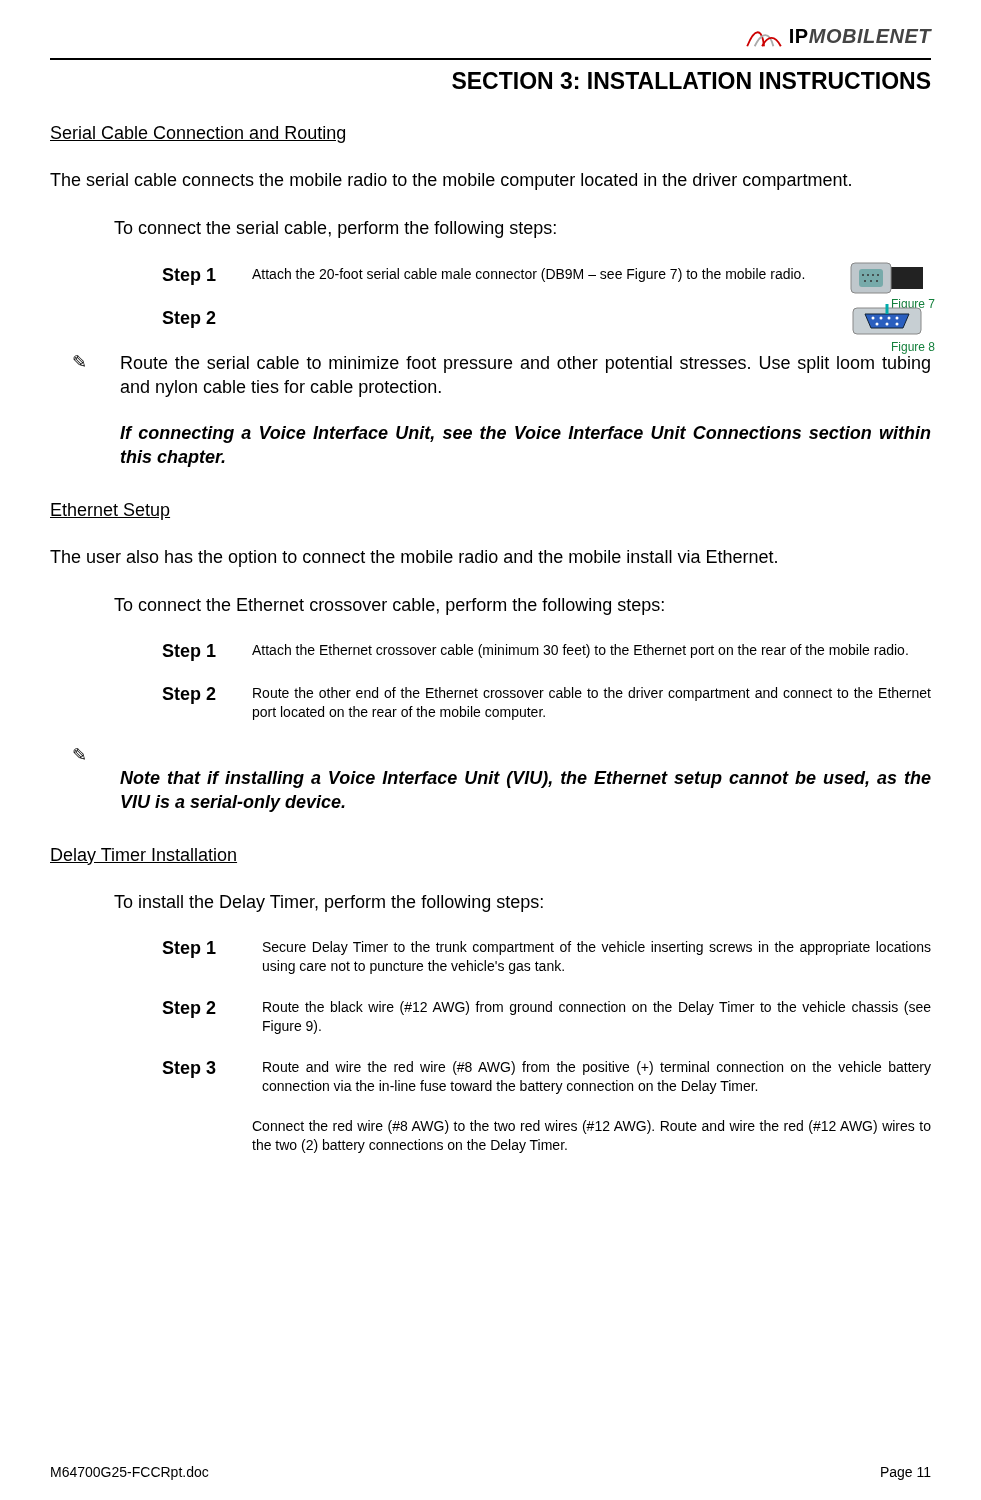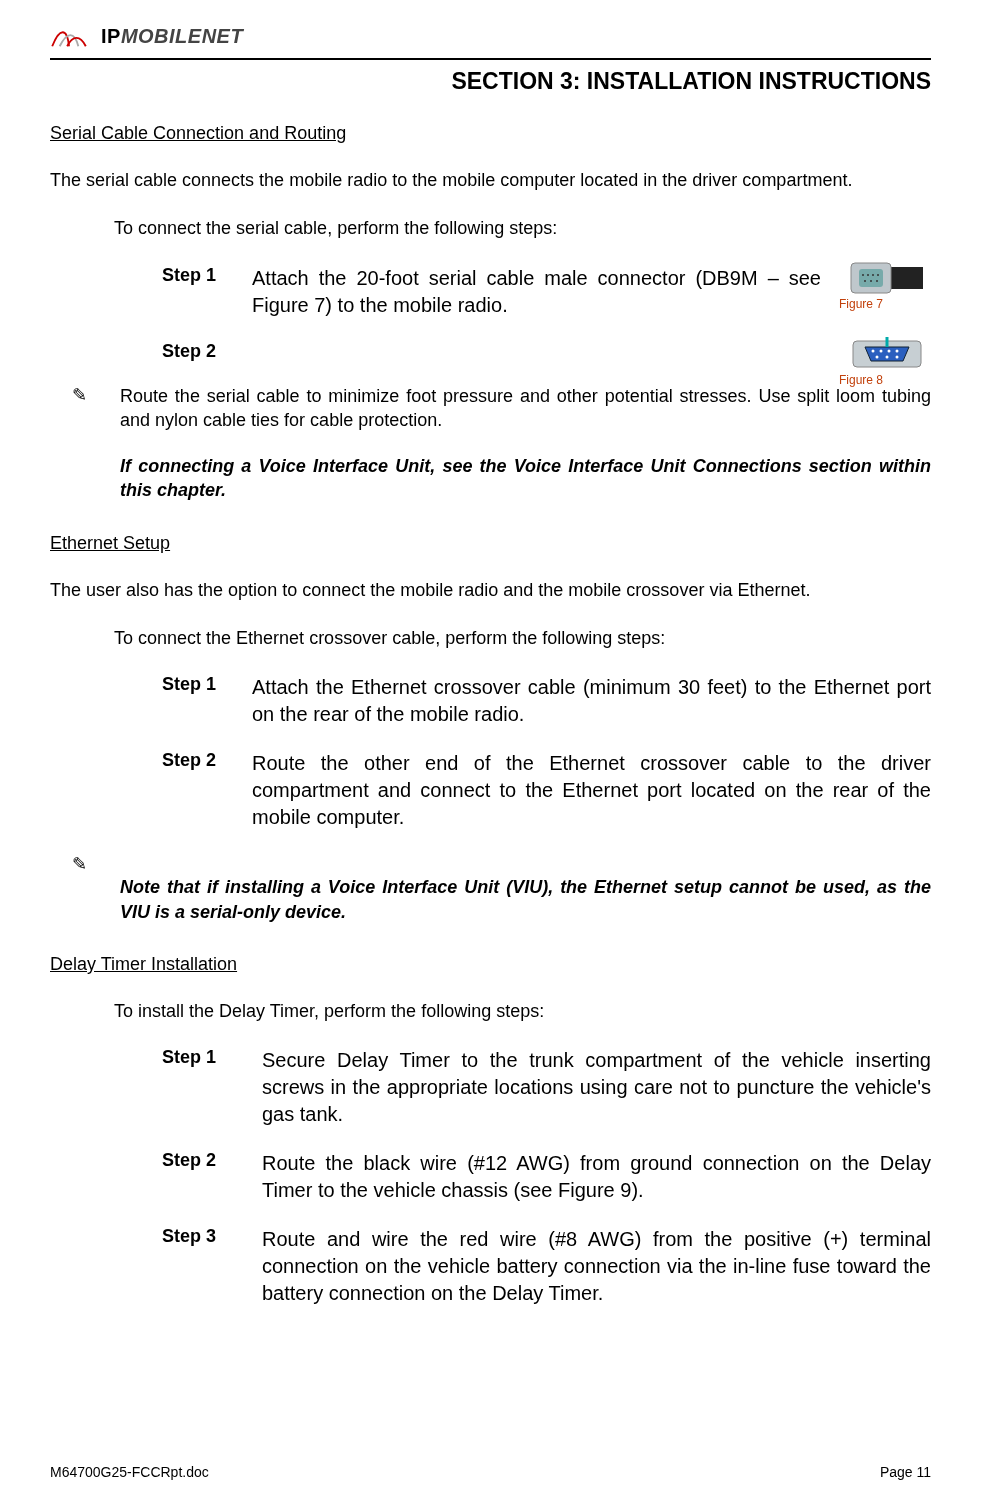--- a/index.html
+++ b/index.html
@@ -14,22 +14,23 @@
     min-height: 1500px;
     margin: 0 auto;
     padding: 20px 50px 30px 50px;
     box-sizing: border-box;
     position: relative;
   }
   .logo {
     height: 32px;
     display: flex;
     align-items: center;
-    gap: 13px;
+    gap: 6px;
     margin-bottom: 6px;
+    justify-content: flex-end;
   }
   .logo-mark {
     width: 38px;
     height: 28px;
     position: relative;
   }
   .logo-text {
     font-size: 20px;
     font-weight: bold;
     font-style: italic;
@@ -67,21 +68,21 @@
     margin-bottom: 22px;
   }
   .step-label {
     font-weight: bold;
     flex: 0 0 90px;
     font-size: 18px;
     margin-left: 48px;
   }
   .step-text {
     flex: 1;
-    font-size: 20px;
+    font-size: 14px;
     line-height: 1.35;
     text-align: justify;
   }
   .note-row {
     display: flex;
     margin-bottom: 22px;
   }
   .note-icon {
     flex: 0 0 48px;
     font-size: 18px;
@@ -94,23 +95,23 @@
   }
   .emphasis {
     font-weight: bold;
     font-style: italic;
     text-align: justify;
     display: block;
     margin-top: 22px;
   }
   .figure-box {
     width: 96px;
-    text-align: left;
+    text-align: right;
     font-size: 12px;
-    color: #c2410c;
+    color: #15803d;
     position: absolute;
   }
   .figure-box svg { display:block; margin:0 auto 2px auto; }
   .footer {
     position: absolute;
     bottom: 20px;
     left: 50px;
     right: 50px;
     display: flex;
     justify-content: space-between;
@@ -191,21 +192,21 @@
     <div class="note-row" style="margin-left:-42px;">
       <div class="note-icon">✎</div>
       <div class="note-text">
         <span>Route the serial cable to minimize foot pressure and other potential stresses.  Use split loom tubing and nylon cable ties for cable protection.</span>
         <span class="emphasis">If connecting a Voice Interface Unit, see the Voice Interface Unit Connections section within this chapter.</span>
       </div>
     </div>
   </div>
 
   <div class="subheading" style="margin-top:30px;">Ethernet Setup</div>
-  <div class="body-text">The user also has the option to connect the mobile radio and the mobile crossover via Ethernet.</div>
+  <div class="body-text">The user also has the option to connect the mobile radio and the mobile install via Ethernet.</div>
   <div class="body-text indent">To connect the Ethernet crossover cable, perform the following steps:</div>
 
   <div class="indent">
     <div class="step-row">
       <div class="step-label">Step 1</div>
       <div class="step-text">Attach the Ethernet crossover cable (minimum 30 feet) to the Ethernet port on the rear of the mobile radio.</div>
     </div>
     <div class="step-row">
       <div class="step-label">Step 2</div>
       <div class="step-text">Route the other end of the Ethernet crossover cable to the driver compartment and connect to the Ethernet port located on the rear of the mobile computer.</div>
@@ -227,20 +228,24 @@
       <div class="step-text">Secure Delay Timer to the trunk compartment of the vehicle inserting screws in the appropriate locations using care not to puncture the vehicle's gas tank.</div>
     </div>
     <div class="step-row">
       <div class="step-label" style="flex:0 0 100px;">Step 2</div>
       <div class="step-text">Route the black wire (#12 AWG) from ground connection on the Delay Timer to the vehicle chassis (see Figure 9).</div>
     </div>
     <div class="step-row">
       <div class="step-label" style="flex:0 0 100px;">Step 3</div>
       <div class="step-text">Route and wire the red wire (#8 AWG) from the positive (+) terminal connection on the vehicle battery connection via the in-line fuse toward the battery connection on the Delay Timer.</div>
     </div>
+    <div class="step-row">
+      <div class="step-label" style="flex:0 0 90px;"></div>
+      <div class="step-text">Connect the red wire (#8 AWG) to the two red wires (#12 AWG).  Route and wire the red (#12 AWG) wires to the two (2) battery connections on the Delay Timer.</div>
+    </div>
   </div>
 
   <div class="footer">
     <span>M64700G25-FCCRpt.doc</span>
     <span>Page 11</span>
   </div>
 
 </div>
 
 </body></html>

